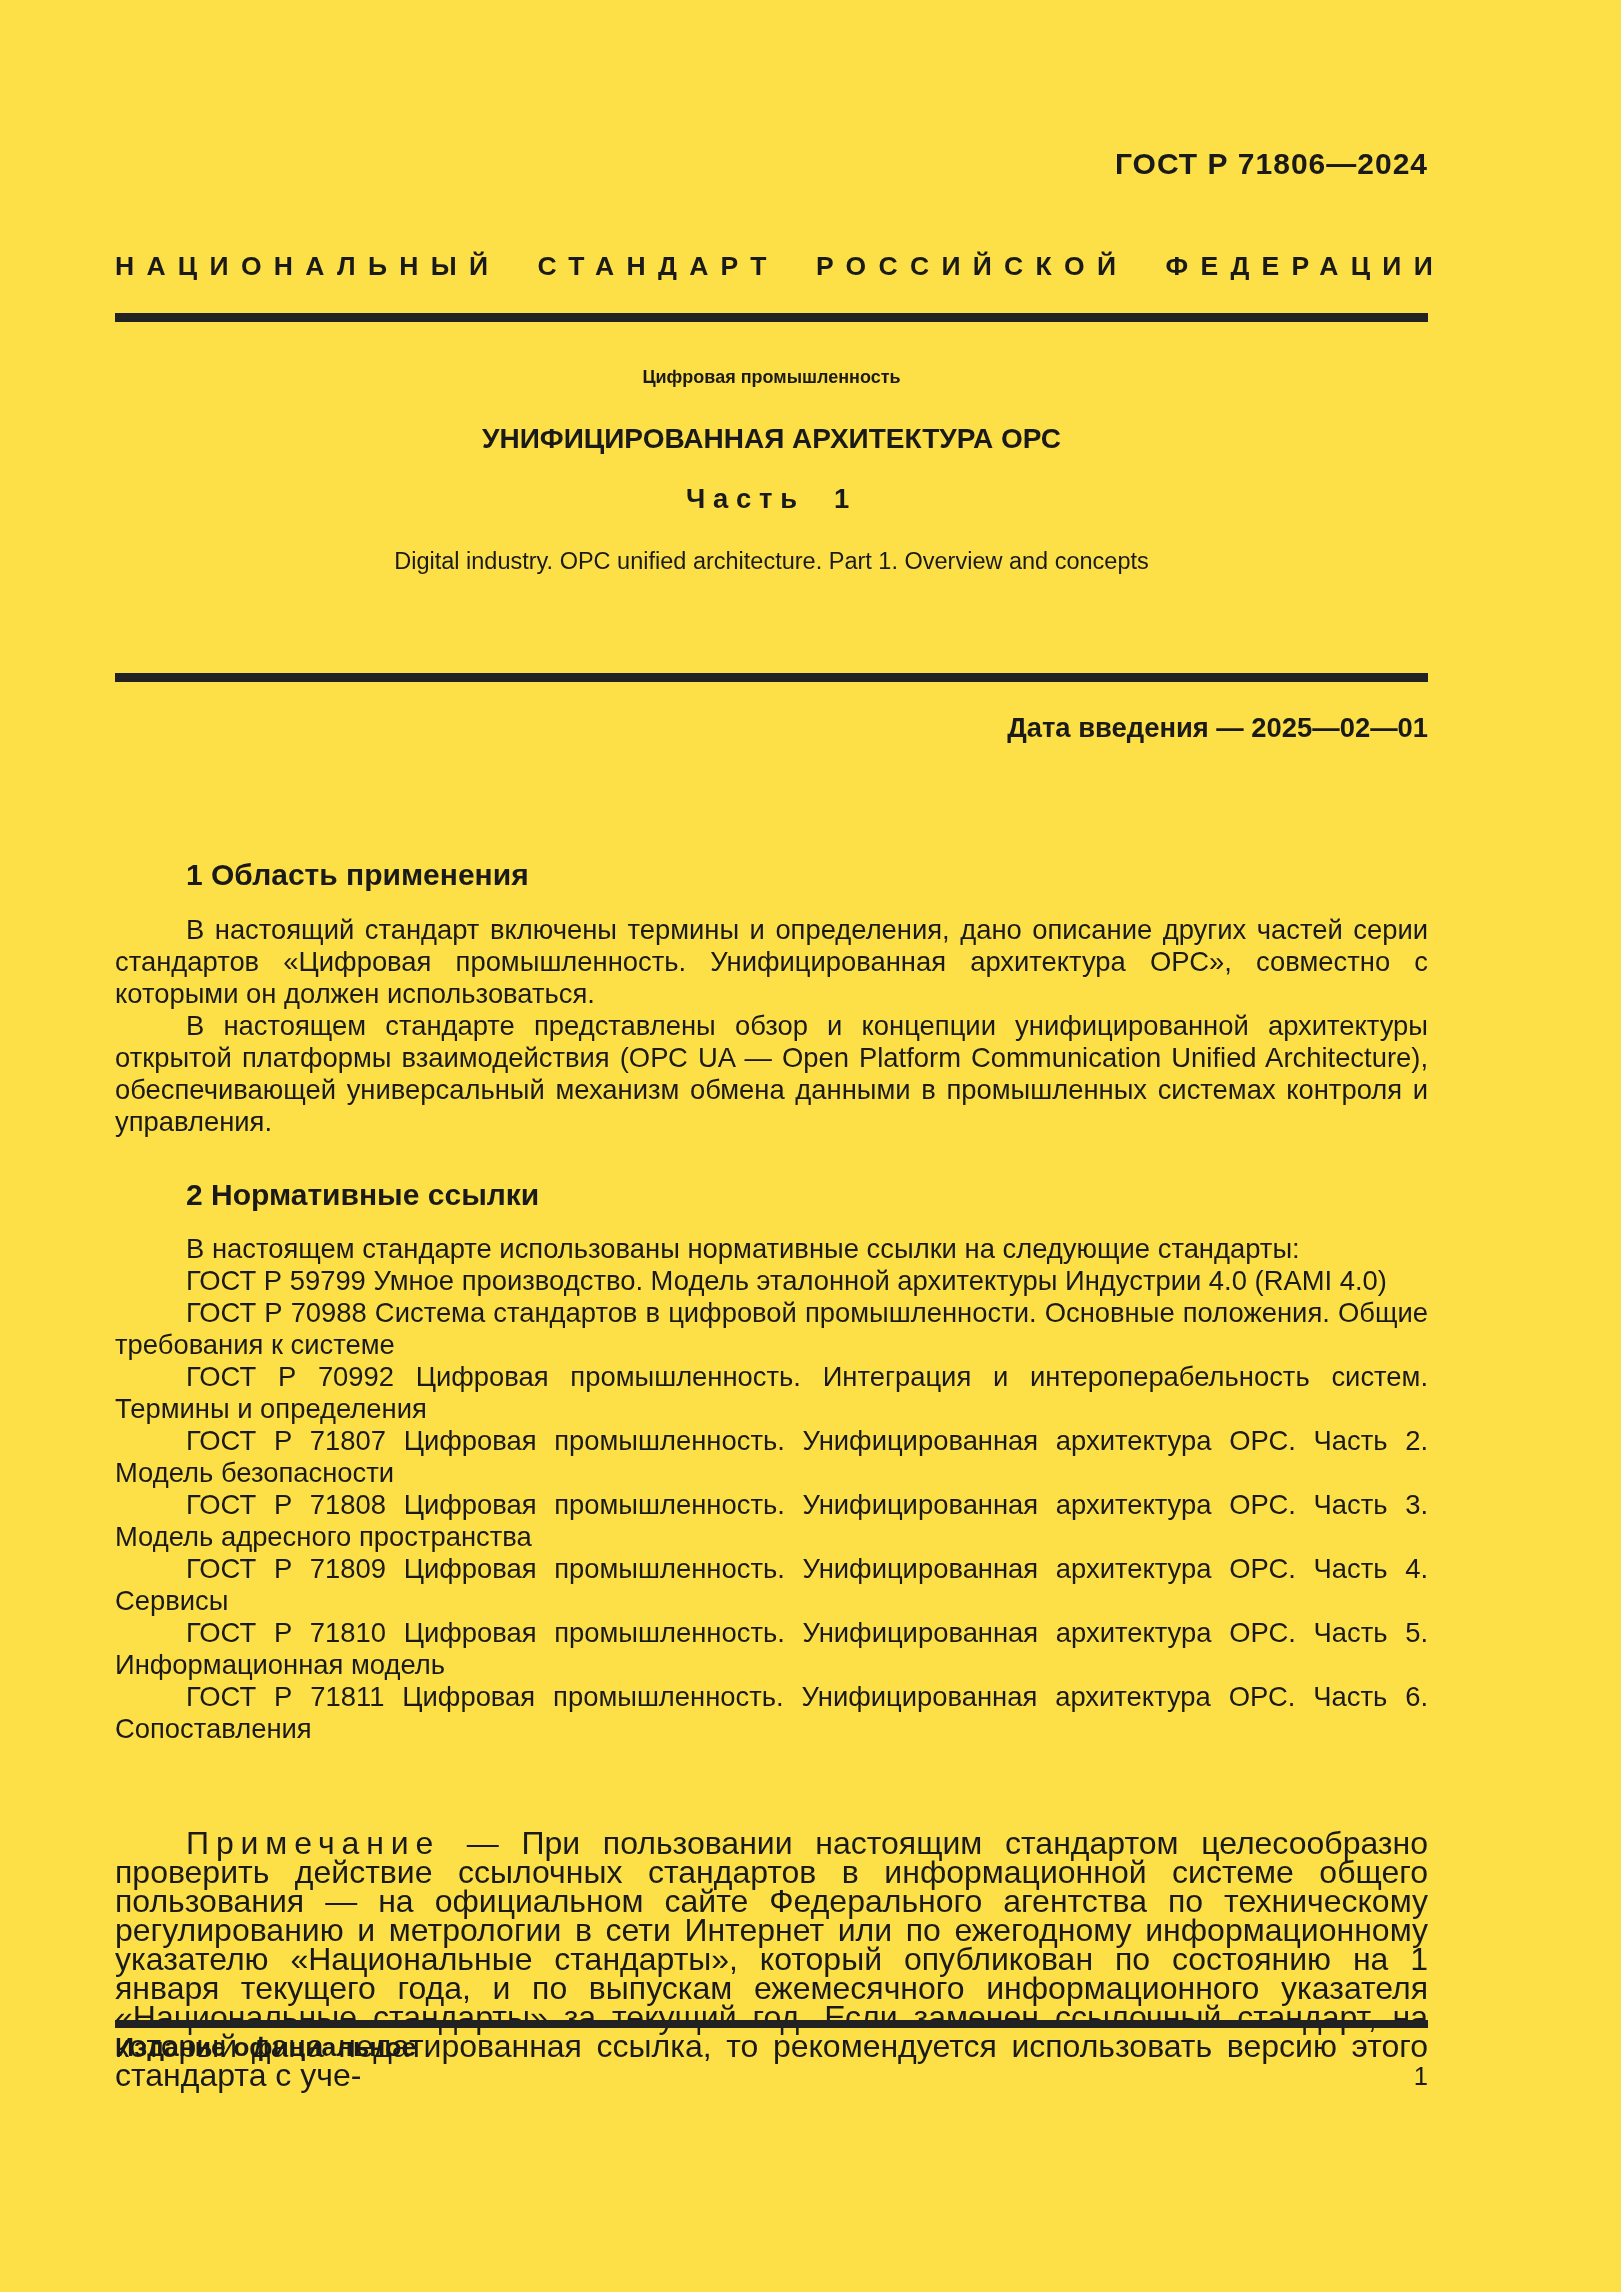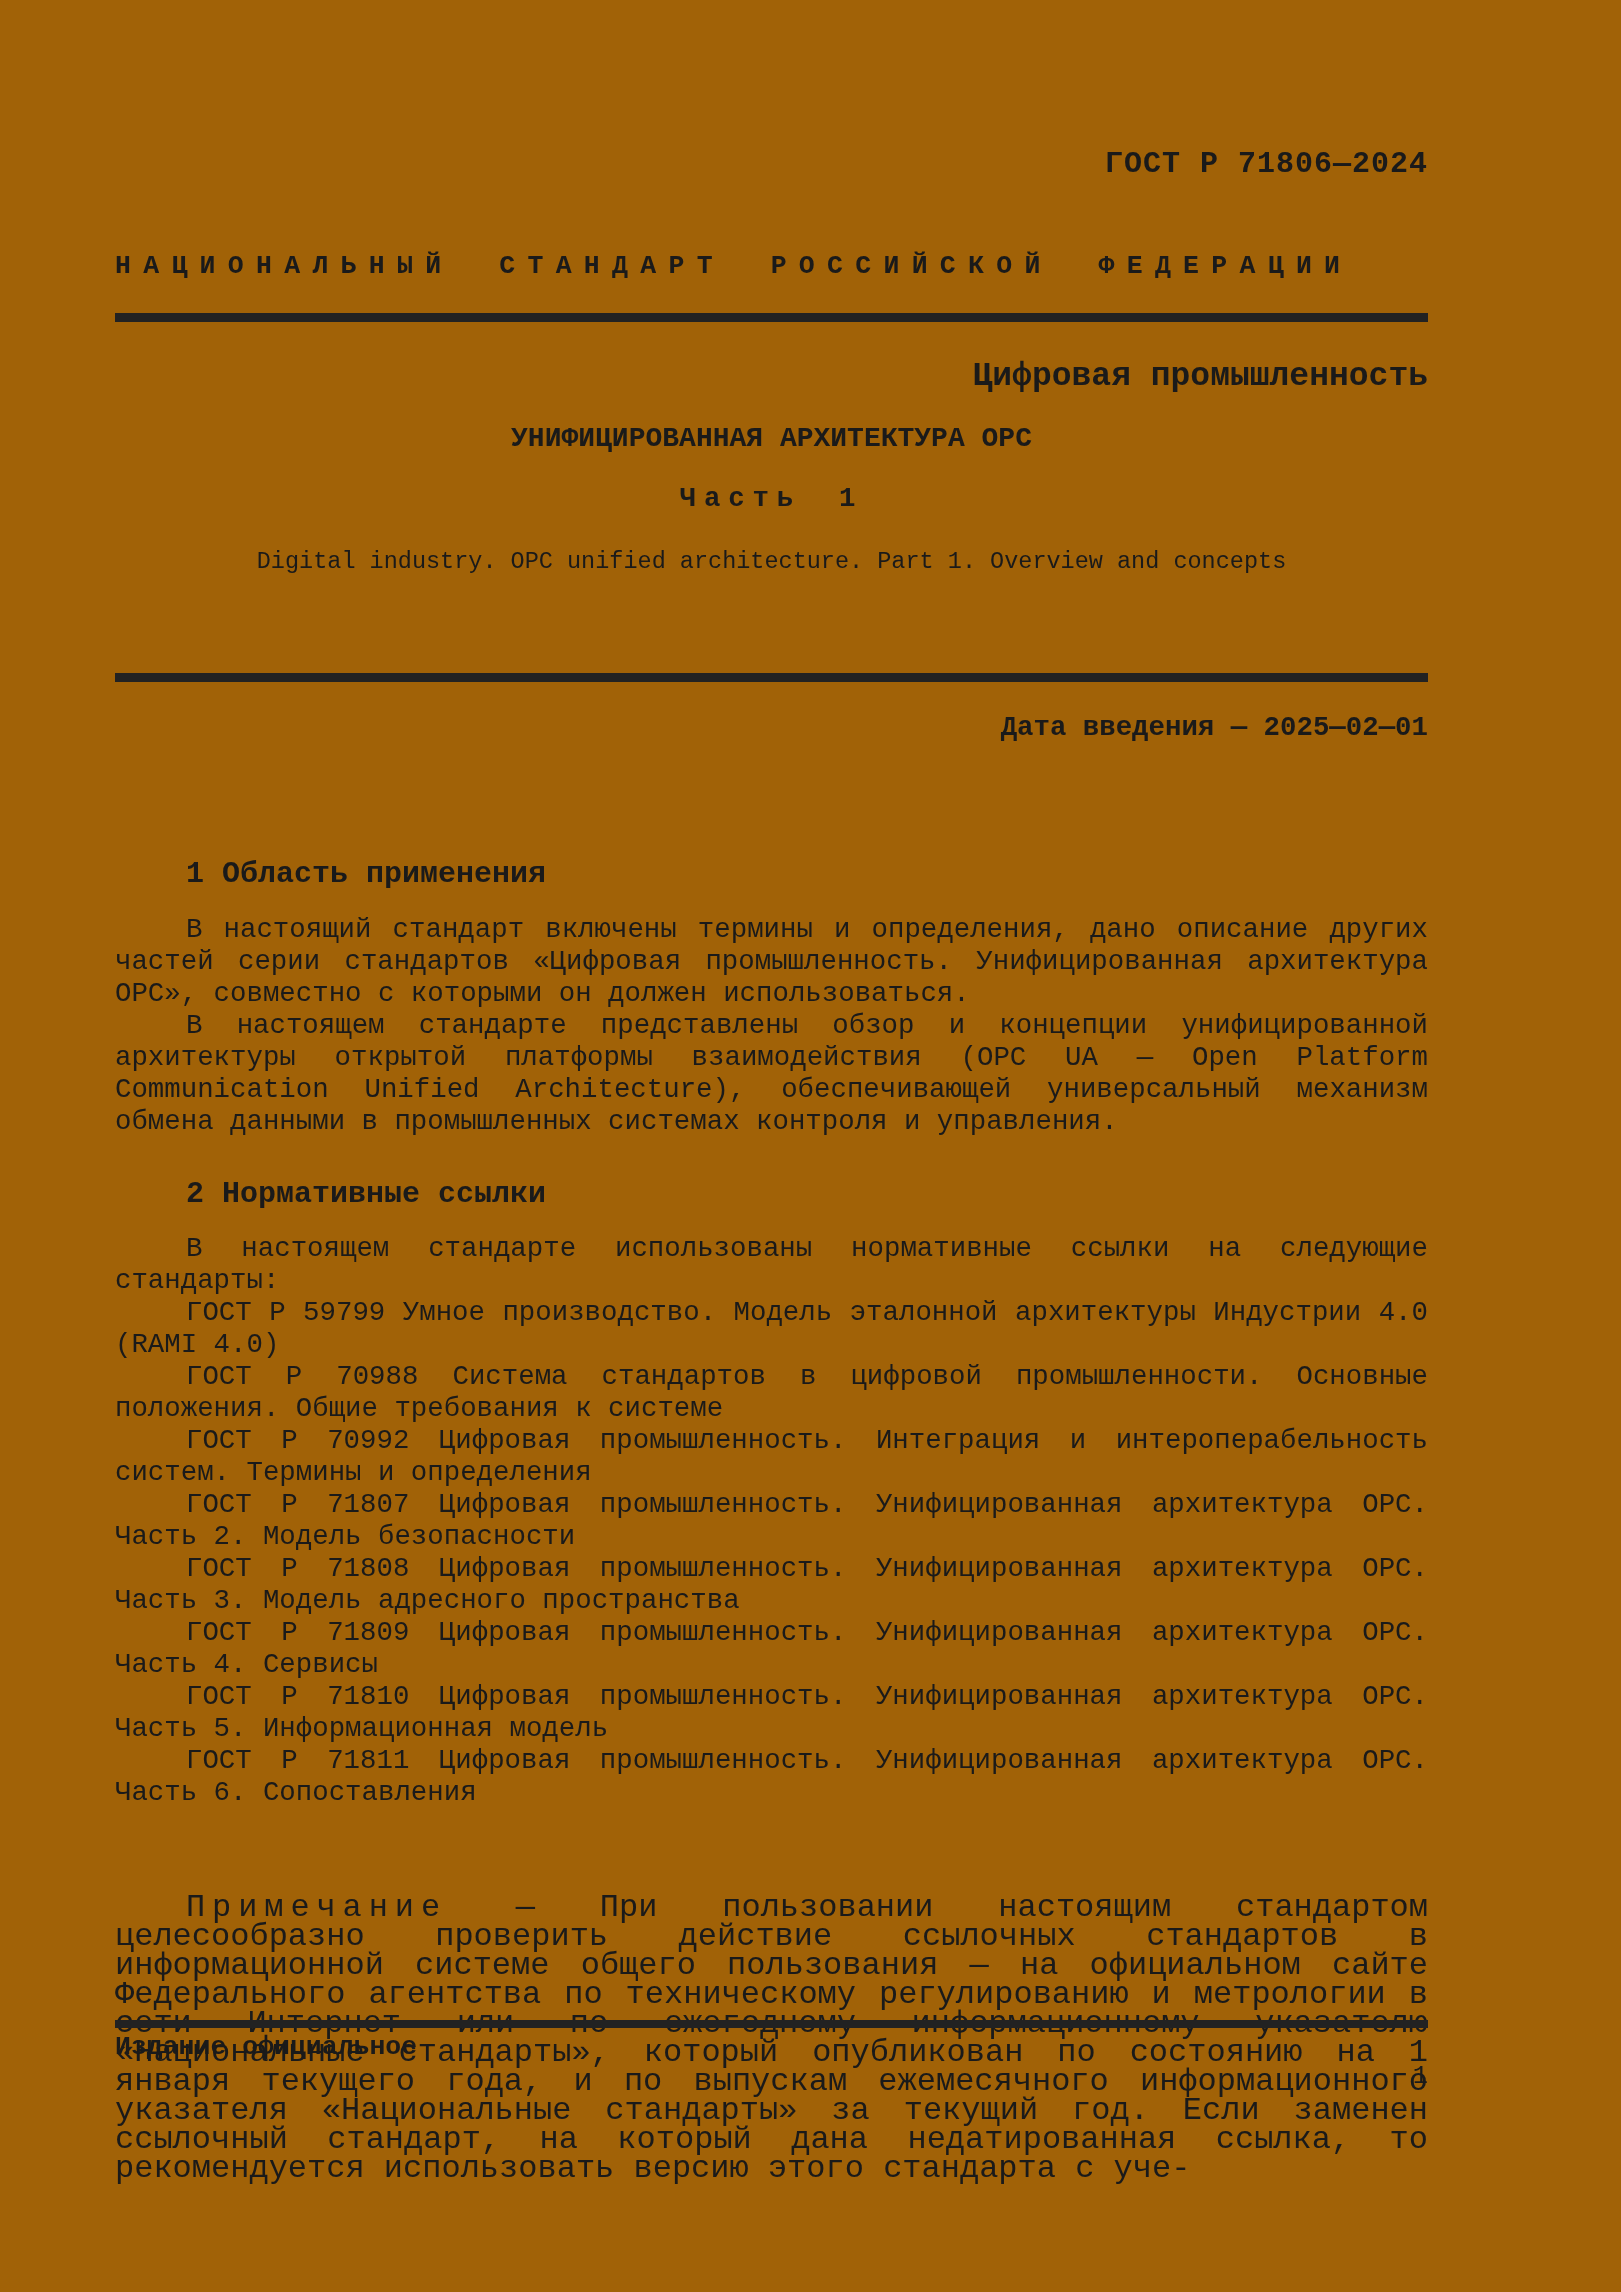--- a/index.html
+++ b/index.html
@@ -5,22 +5,22 @@
   html, body {
     margin: 0;
     padding: 0;
     background: #e8e8e8;
   }
   .page {
     position: relative;
     width: 1621px;
     height: 2293px;
     margin: 0 auto;
-    background: #a16207;
-    font-family: Liberation Mono, monospace;
+    background: #fde047;
+    font-family: Liberation Sans, sans-serif;
     color: #1a1a1a;
     overflow: hidden;
   }
   .doc-number {
     position: absolute;
     top: 147px;
     left: 115px;
     width: 1313px;
     text-align: right;
     font-size: 30px;
@@ -49,24 +49,23 @@
   .footer-rule{ top: 2020px; height: 7.8px; }
 
   .title-block {
     position: absolute;
     top: 361px;
     left: 115px;
     width: 1313px;
     text-align: center;
   }
   .subject {
-    font-size: 33px;
+    font-size: 18px;
     font-weight: bold;
     line-height: 32px;
-    text-align: right;
   }
   .main-title {
     font-size: 28px;
     font-weight: bold;
     line-height: 33px;
     margin-top: 29px;
   }
   .part {
     font-size: 27.4px;
     font-weight: bold;

